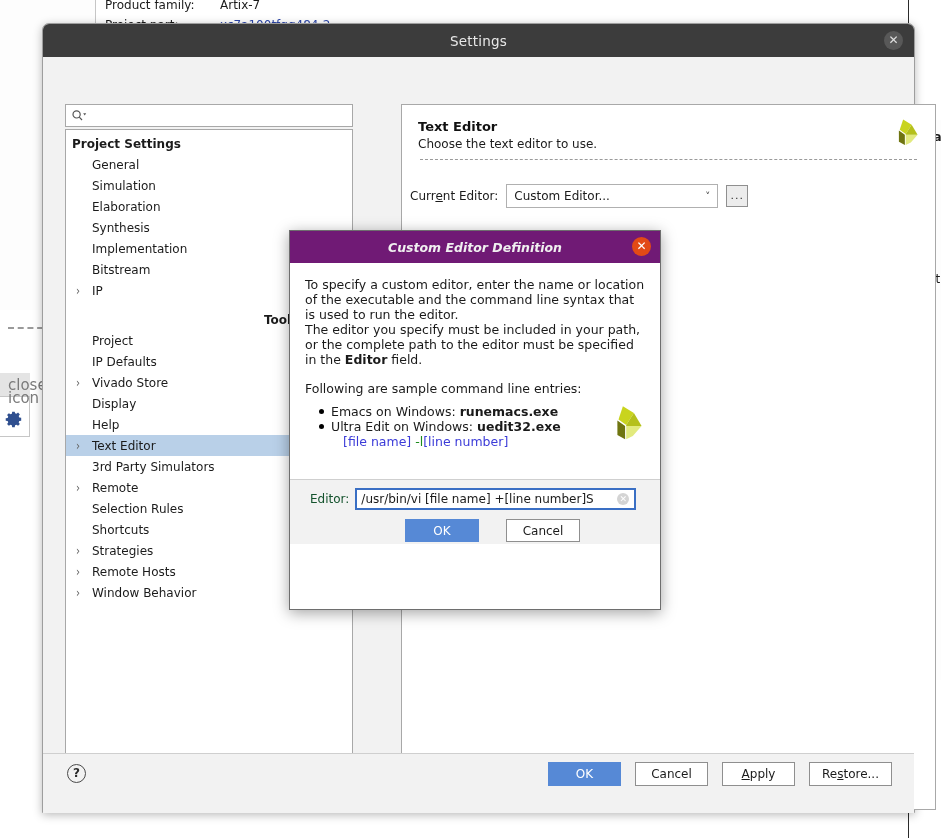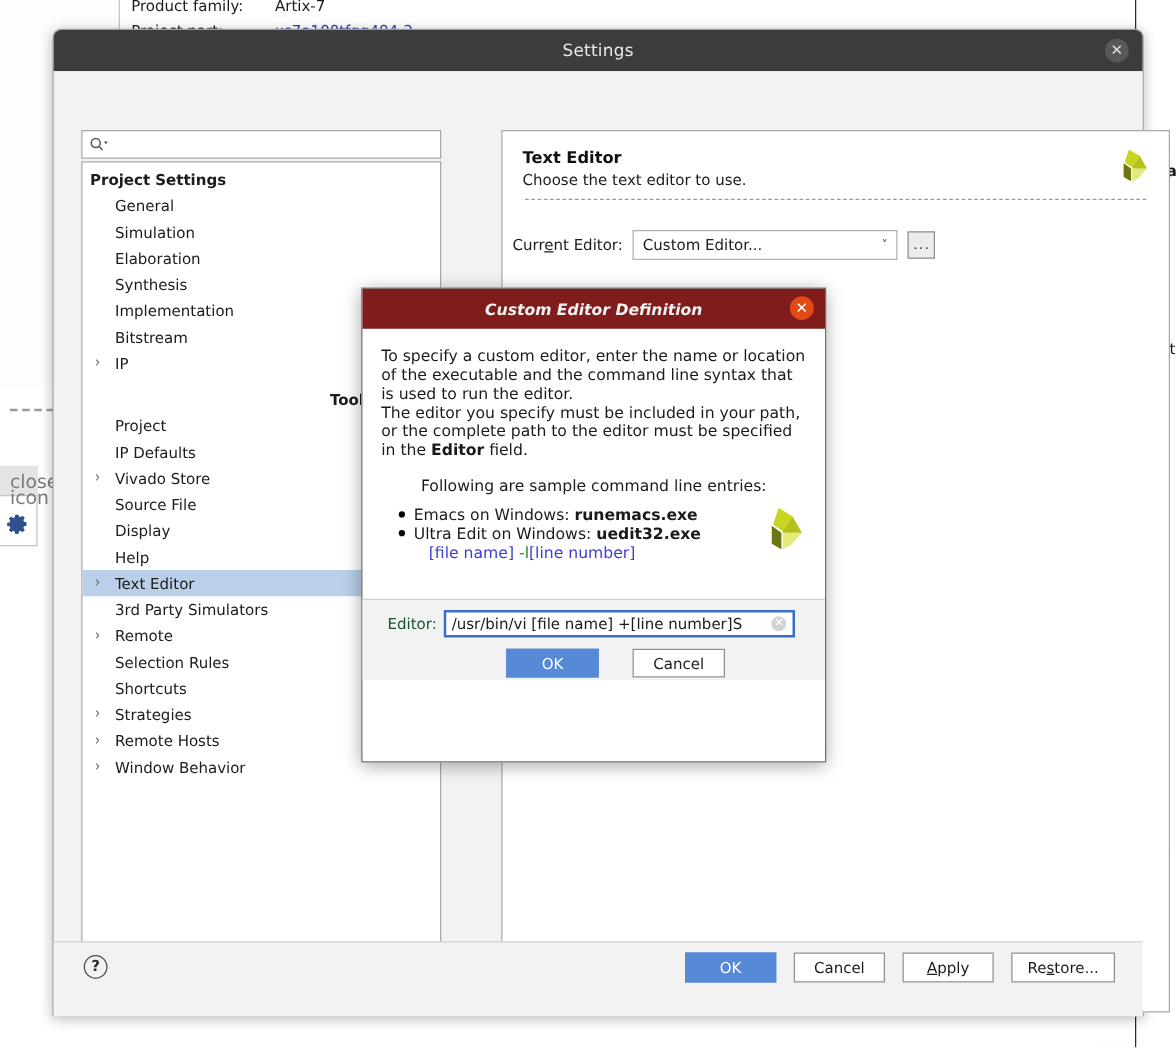--- a/index.html
+++ b/index.html
@@ -191,36 +191,36 @@
   .mn { text-decoration: underline; }
 
   
   .ced {
     position: absolute; left: 289px; top: 230px; width: 372px; height: 380px;
     background: #ffffff;
     border: 1px solid #6e6e6e;
     box-shadow: 0 3px 14px rgba(0,0,0,0.36);
   }
   .ced-title {
-    position: relative; height: 32px; background: #7f1d1d;
+    position: relative; height: 32px; background: #701a75;
     display: flex; align-items: center; justify-content: center;
   }
   .ced-title-text {
     color: #f0f0f0; font-size: 12.5px; font-weight: bold; font-style: italic;
   }
   .ced-close {
     position: absolute; right: 9px; top: 6px;
     width: 19px; height: 19px; border-radius: 50%;
     background: #e24a16; color: #ffffff;
     font-size: 12px; line-height: 19px; text-align: center; cursor: pointer;
   }
   .ced-body { position: relative; padding: 14px 15px 0 15px; height: 283px; }
   .ced-p { font-size: 12.5px; line-height: 15px; color: #1a1a1a; }
   .ced-p b { font-weight: bold; }
-  .ced-following { font-size: 12.5px; margin-top: 14px; color: #1a1a1a; text-align: center; }
+  .ced-following { font-size: 12.5px; margin-top: 14px; color: #1a1a1a; }
   .ced-logo { position: absolute; right: 14px; top: 140px; }
   .ced-list { margin: 8px 0 0 0; padding: 0; list-style: none; }
   .ced-li { font-size: 12.5px; line-height: 15px; position: relative; padding-left: 26px; }
   .ced-bullet {
     position: absolute; left: 14px; top: 5px;
     width: 5px; height: 5px; border-radius: 50%; background: #000;
   }
   .ced-li .cmd { font-weight: bold; }
   .blue { color: #3b3bd8; }
   .green { color: #1d8c1d; }
@@ -353,23 +353,20 @@
           </div>
           <div class="tree-row child">
             <span>Project</span>
           </div>
           <div class="tree-row child">
             <span>IP Defaults</span>
           </div>
           <div class="tree-row child arrowed">
             <span class="tree-arrow">›</span>
             <span>Vivado Store</span>
-          </div>
-          <div class="tree-row child">
-            <span>Source File</span>
           </div>
           <div class="tree-row child">
             <span>Display</span>
           </div>
           <div class="tree-row child">
             <span>Help</span>
           </div>
           <div class="tree-row child arrowed selected">
             <span class="tree-arrow">›</span>
             <span>Text Editor</span>

